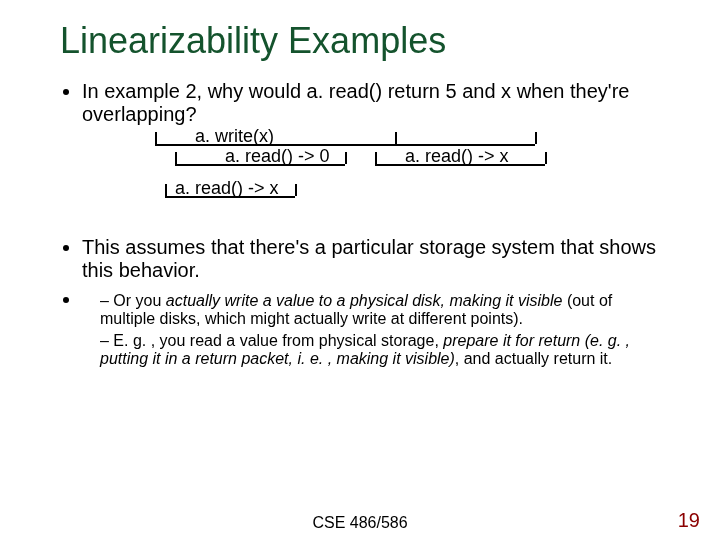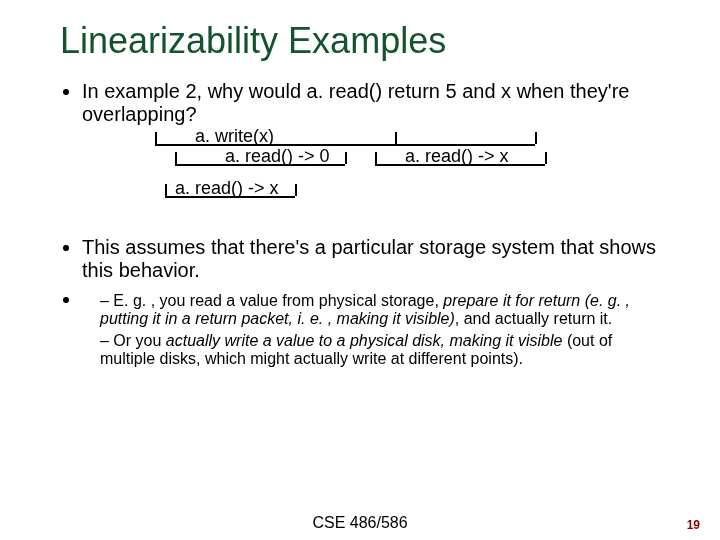--- a/index.html
+++ b/index.html
@@ -75,22 +75,22 @@
     left: 0;
     width: 720px;
     text-align: center;
     font-size: 16px;
     color: #000;
   }
   .footer-right {
     position: absolute;
     bottom: 8px;
     right: 20px;
-    font-size: 12px;
-    font-weight: bold;
+    font-size: 20px;
+    font-weight: normal;
     color: #8b0000;
   }
 </style>
 </head>
 <body>
 
 <div class="slide">
   <h1 class="title">Linearizability Examples</h1>
 
   <ul class="level1">
@@ -120,24 +120,24 @@
     <div class="hline" style="left:50px;  top:64px; width:130px;"></div>
     <div class="tick" style="left:180px; top:52px;"></div>
     <div class="dlabel" style="left:60px; top:46px;">a. read() -&gt; x</div>
   </div>
 
   <ul class="level1">
     <li>This assumes that there's a particular storage system that shows this behavior.</li>
     <li>
       <ul class="level2">
         <li>
-          <span>E. g. , you read a value from physical storage, </span><em class="hl">prepare it for return (e. g. , putting it in a return packet, i. e. , making it visible)</em><span>, and actually return it.</span>
+          <span>Or you </span><em class="hl">actually write a value to a physical disk, making it visible</em><span> (out of multiple disks, which might actually write at different points).</span>
         </li>
         <li>
-          <span>Or you </span><em class="hl">actually write a value to a physical disk, making it visible</em><span> (out of multiple disks, which might actually write at different points).</span>
+          <span>E. g. , you read a value from physical storage, </span><em class="hl">prepare it for return (e. g. , putting it in a return packet, i. e. , making it visible)</em><span>, and actually return it.</span>
         </li>
       </ul>
     </li>
   </ul>
 
   <div class="footer-center">CSE 486/586</div>
   <div class="footer-right">19</div>
 </div>
 
 </body></html>

